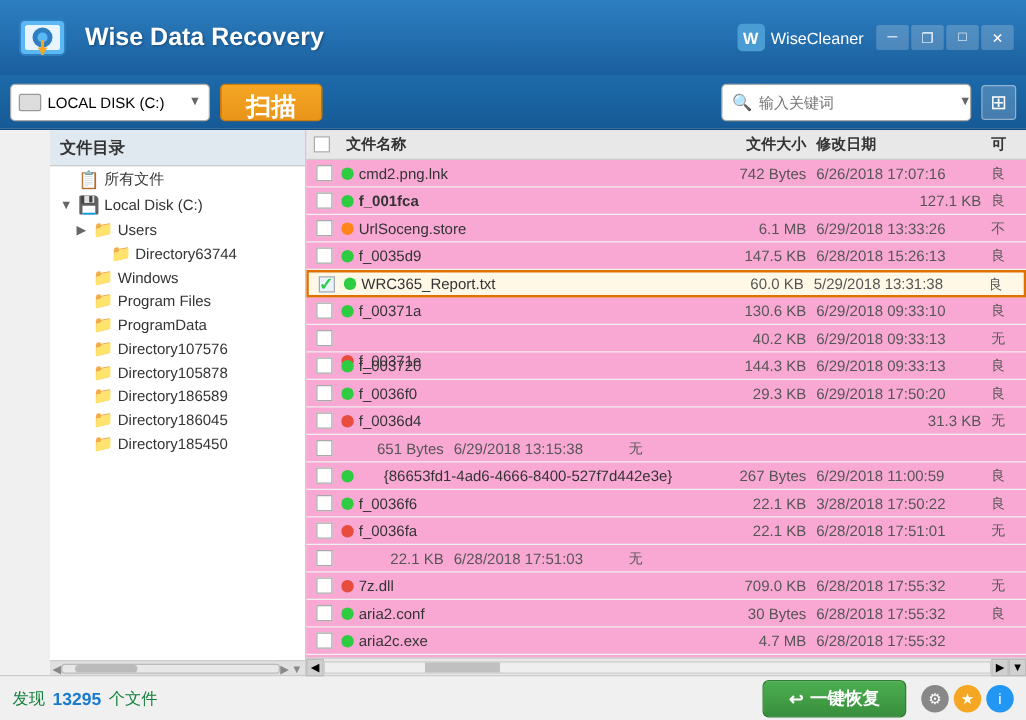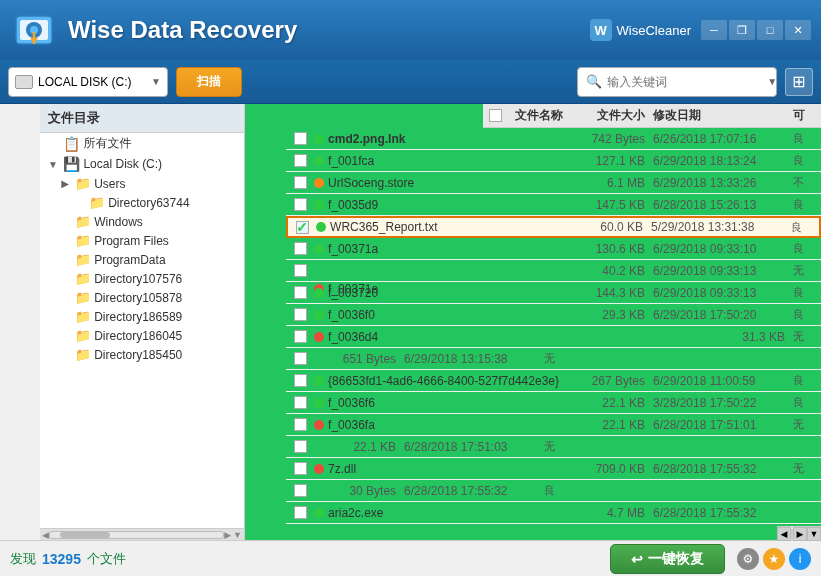--- a/index.html
+++ b/index.html
@@ -14,21 +14,21 @@
       padding: 0 10px;
       position: relative;
     }
     .title-bar-logo {
       width: 48px;
       height: 48px;
       margin-right: 10px;
     }
     .title-bar-title {
       color: white;
-      font-size: 24px;
+      font-size: 20px;
       font-weight: bold;
       text-shadow: 1px 1px 2px rgba(0,0,0,0.3);
       flex: 1;
     }
     .wisecleaner-brand {
       color: white;
       font-size: 13px;
       display: flex;
       align-items: center;
       gap: 5px;
@@ -94,21 +94,21 @@
       border-radius: 2px;
       flex-shrink: 0;
     }
     .disk-text { flex: 1; font-size: 12px; }
     .dropdown-arrow { color: #666; font-size: 10px; }
     .scan-btn {
       background: linear-gradient(180deg, #f5a623 0%, #e8941a 100%);
       border: 1px solid #c97a10;
       border-radius: 4px;
       color: white;
-      font-size: 12px;
+      font-size: 20px;
       font-weight: bold;
       padding: 4px 20px;
       height: 30px;
       cursor: pointer;
     }
     .search-box {
       display: flex;
       align-items: center;
       background: white;
       border: 1px solid #aaa;
@@ -210,22 +210,21 @@
       border-radius: 3px;
       position: absolute;
       left: 10px;
     }
 
     
     .file-list {
       flex: 1;
       display: flex;
       flex-direction: column;
-      background: #22c55e;
-      align-items: flex-end;
+      background: #f9a8d4;
     }
     .file-list-header {
       display: flex;
       align-items: center;
       background: #e8e8e8;
       border-bottom: 1px solid #ccc;
       height: 24px;
       font-size: 12px;
       color: #333;
       font-weight: bold;
@@ -488,40 +487,39 @@
       </div>
     </div>
 
     <div class="file-rows" id="file-rows-container">
     <div class="file-row" style="">
     <div class="cb">
       <div class="cb-box ">
         
       </div>
     </div>
-    <div style="display:flex;align-items:center;flex:1;overflow:hidden;padding-right:4px;font-weight:bold;">
+    <div style="display:flex;align-items:center;flex:1;overflow:hidden;padding-right:4px;">
       <span class="status-dot dot-green"></span>
       <span class="file-name">cmd2.png.lnk</span>
     </div>
     <div class="file-size">742 Bytes</div>
     <div class="file-date">6/26/2018 17:07:16</div>
     <div class="file-qual">良</div>
   </div>
         <div class="file-row" style="">
     <div class="cb">
       <div class="cb-box ">
         
       </div>
     </div>
-    <div style="display:flex;align-items:center;flex:1;overflow:hidden;padding-right:4px;">
+    <div style="display:flex;align-items:center;flex:1;overflow:hidden;padding-right:4px;font-weight:bold;">
       <span class="status-dot dot-green"></span>
       <span class="file-name">f_001fca</span>
     </div>
     <div class="file-size">127.1 KB</div>
-    <div class="file-date">6/29/2018 18:13:24</div>
     <div class="file-qual">良</div>
   </div>
         <div class="file-row" style="">
     <div class="cb">
       <div class="cb-box ">
         
       </div>
     </div>
     <div style="display:flex;align-items:center;flex:1;overflow:hidden;padding-right:4px;">
       <span class="status-dot dot-orange"></span>
@@ -637,21 +635,21 @@
     <div class="file-size">651 Bytes</div>
     <div class="file-date">6/29/2018 13:15:38</div>
     <div class="file-qual">无</div>
   </div>
         <div class="file-row" style="">
     <div class="cb">
       <div class="cb-box ">
         
       </div>
     </div>
-    <div style="display:flex;align-items:center;flex:1;overflow:hidden;padding-right:4px;">
+    <div style="display:flex;align-items:center;flex:1;overflow:hidden;padding-right:4px;gap:20px;">
       <span class="status-dot dot-green"></span>
       <span class="file-name">{86653fd1-4ad6-4666-8400-527f7d442e3e}</span>
     </div>
     <div class="file-size">267 Bytes</div>
     <div class="file-date">6/29/2018 11:00:59</div>
     <div class="file-qual">良</div>
   </div>
         <div class="file-row" style="">
     <div class="cb">
       <div class="cb-box ">
@@ -702,20 +700,24 @@
     </div>
     <div class="file-size">709.0 KB</div>
     <div class="file-date">6/28/2018 17:55:32</div>
     <div class="file-qual">无</div>
   </div>
         <div class="file-row" style="">
     <div class="cb">
       <div class="cb-box ">
         
       </div>
+    </div>
+    <div style="display:flex;align-items:center;flex:1;overflow:hidden;padding-right:4px;">
+      <span class="status-dot dot-green"></span>
+      <span class="file-name">aria2.conf</span>
     </div>
     <div class="file-size">30 Bytes</div>
     <div class="file-date">6/28/2018 17:55:32</div>
     <div class="file-qual">良</div>
   </div>
         <div class="file-row" style="">
     <div class="cb">
       <div class="cb-box ">
         
       </div>

